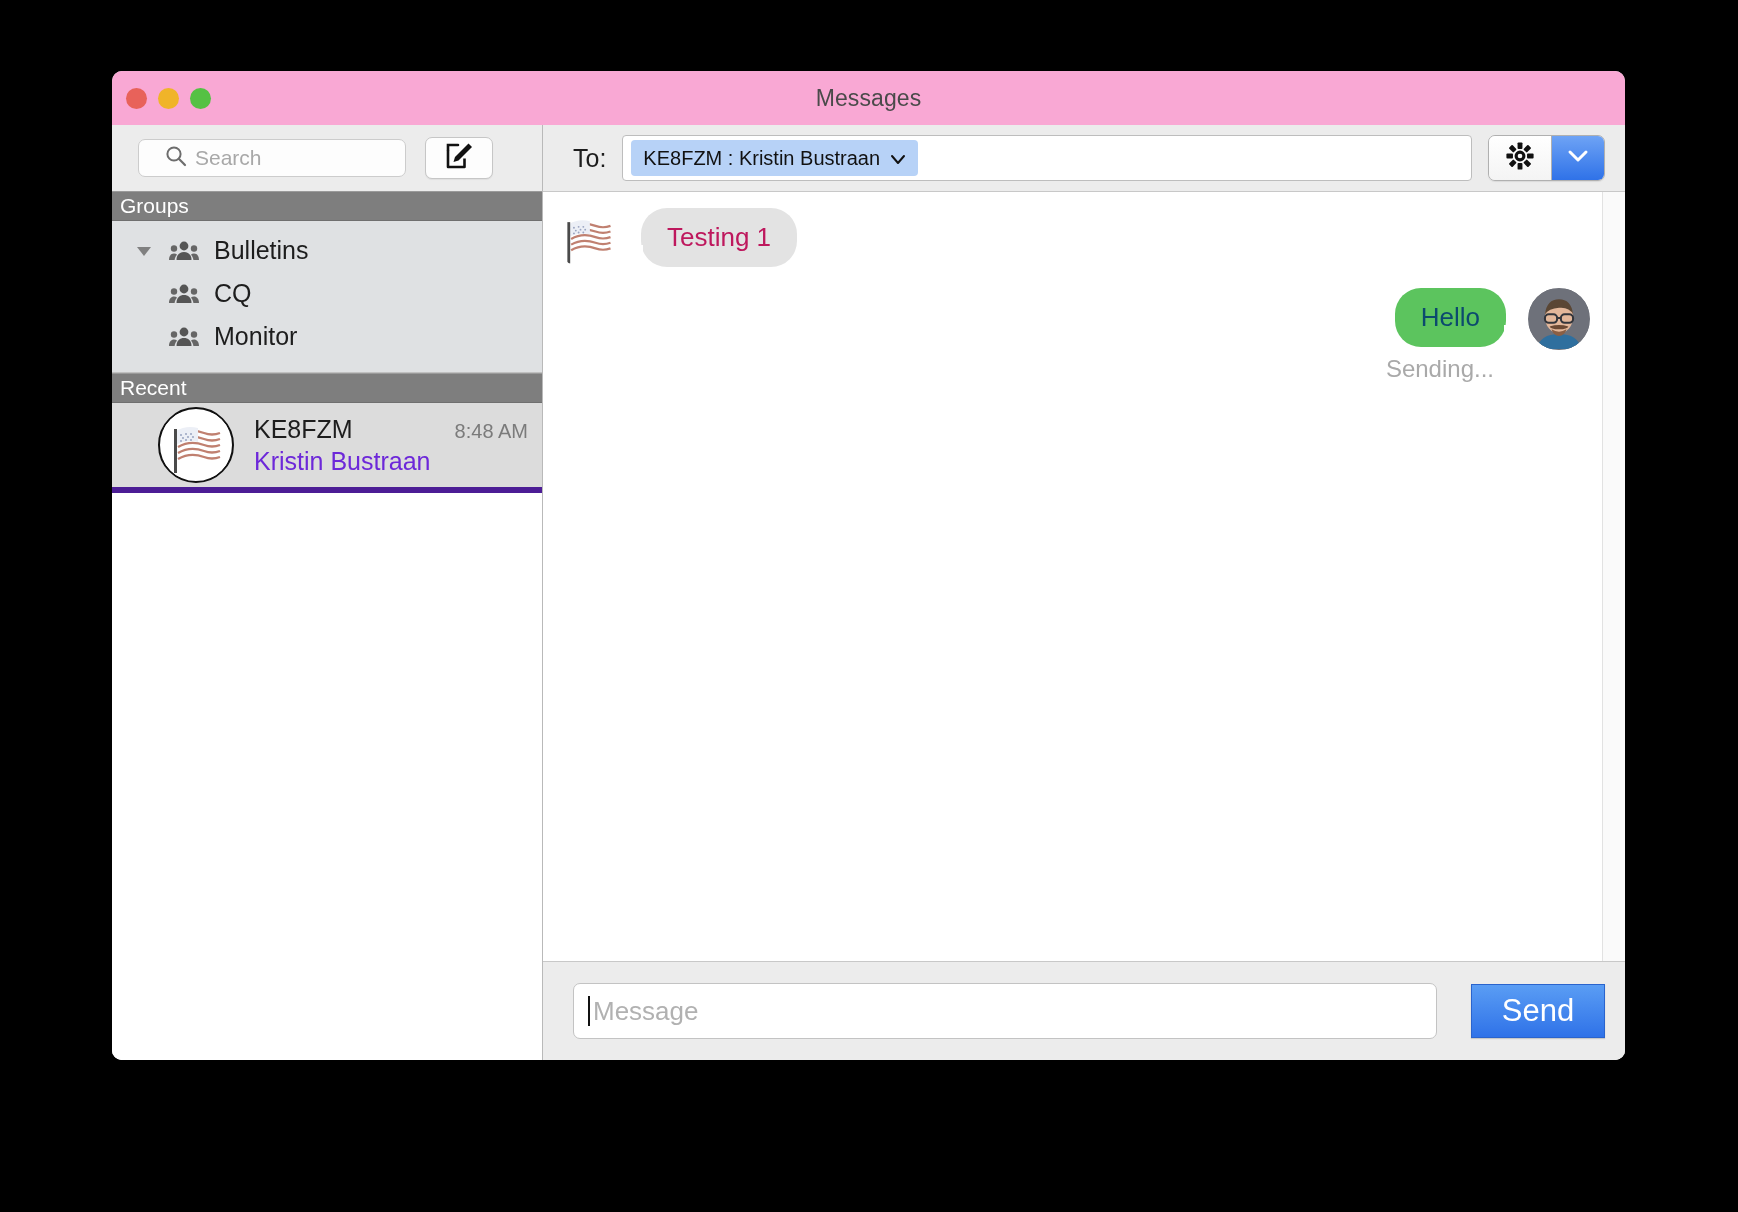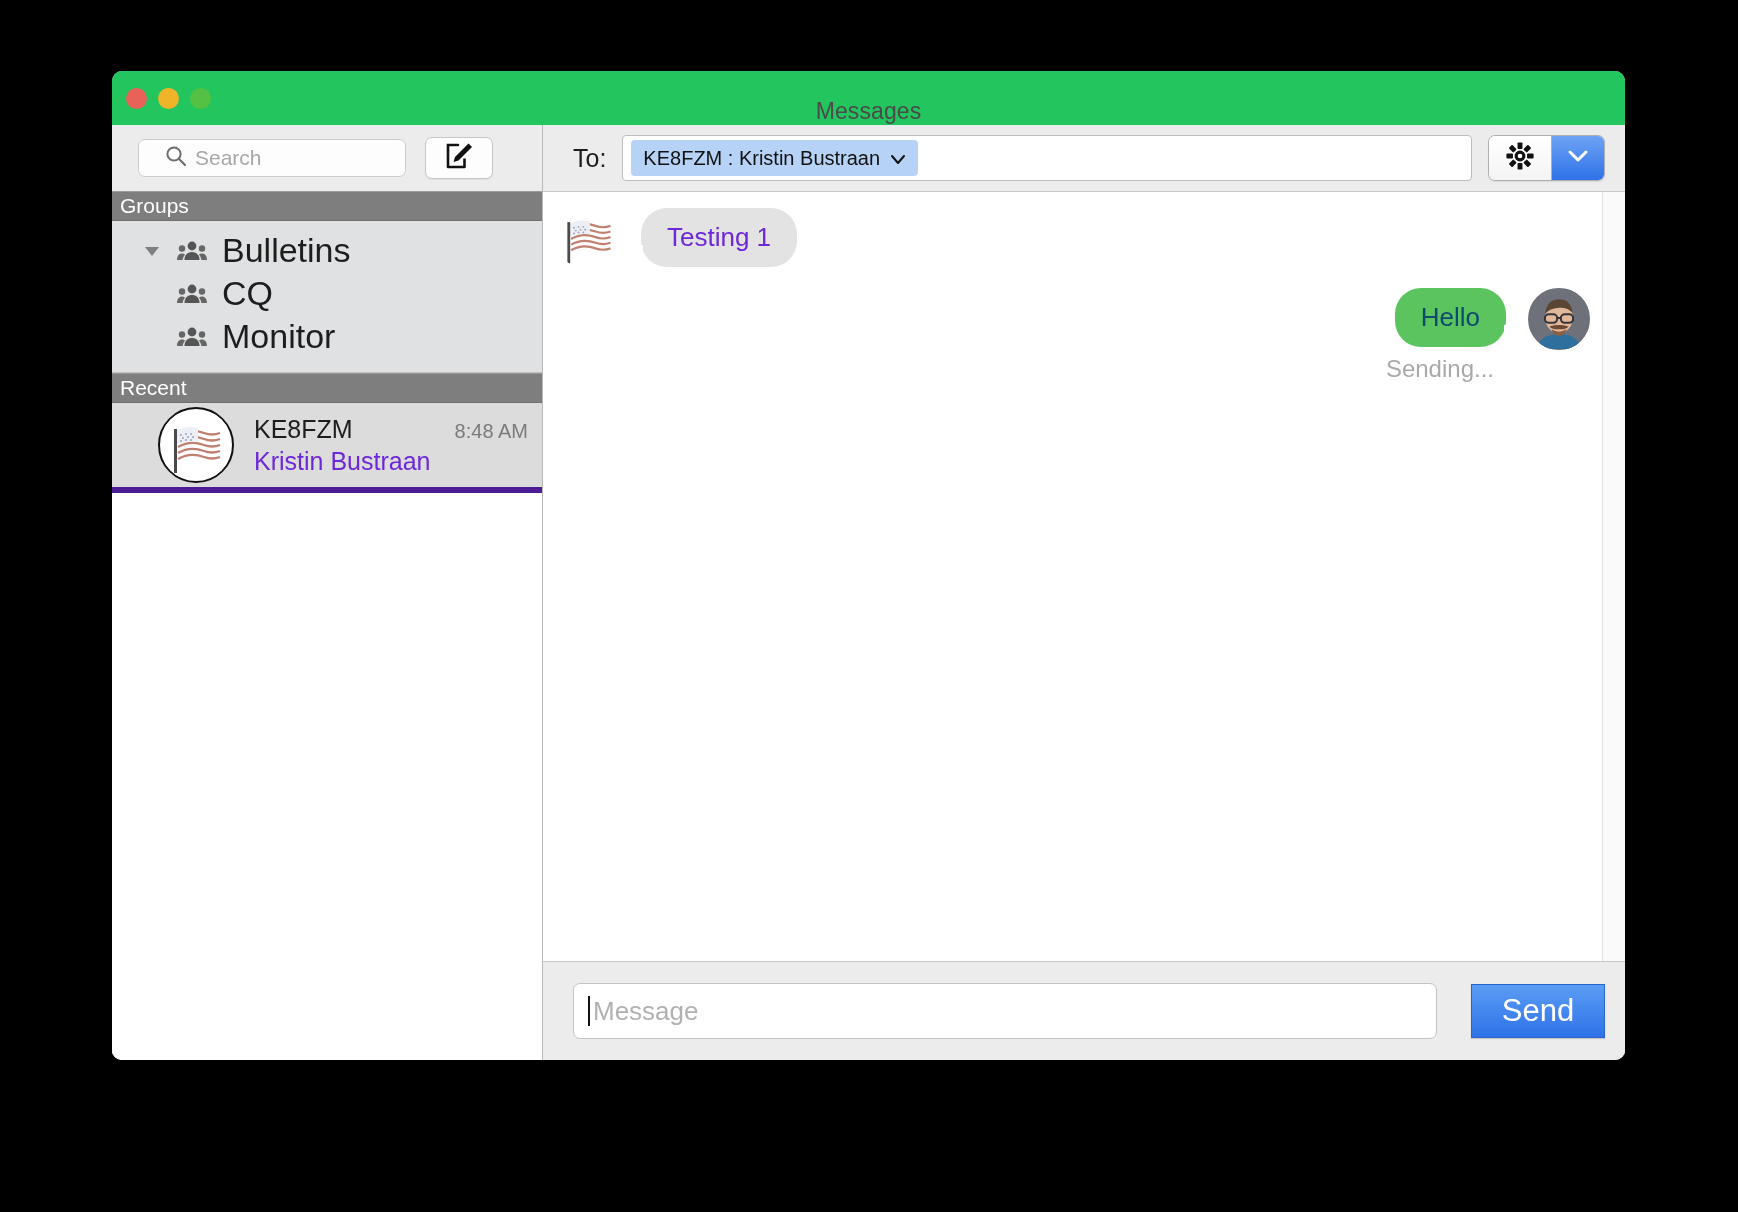--- a/index.html
+++ b/index.html
@@ -25,23 +25,23 @@
     overflow: hidden;
     display: flex;
     flex-direction: column;
   }
 
   
   #titlebar {
     position: relative;
     height: 54px;
     flex: 0 0 54px;
-    background: #22c55e;
-    display: flex;
-    align-items: flex-end;
+    background: #f9a8d4;
+    display: flex;
+    align-items: center;
   }
   #traffic-lights {
     position: absolute;
     left: 14px;
     top: 0;
     height: 54px;
     display: flex;
     align-items: center;
     gap: 11px;
   }
@@ -141,22 +141,22 @@
     background: #dfe1e3;
     flex: 0 0 auto;
     padding-top: 8px;
     padding-bottom: 14px;
     border-bottom: 1px solid #c0c0c0;
   }
   .group-row {
     height: 43px;
     display: flex;
     align-items: center;
-    padding-left: 22px;
-    font-size: 34px;
+    padding-left: 14px;
+    font-size: 25px;
     color: #1d1d1d;
   }
   .disclosure {
     width: 36px;
     flex: 0 0 36px;
     display: flex;
     align-items: center;
     justify-content: center;
   }
   .disclosure.empty { visibility: hidden; }
@@ -329,21 +329,21 @@
   .bubble-wrap.right { align-items: flex-end; }
 
   .bubble {
     position: relative;
     border-radius: 26px;
     padding: 13px 26px;
     font-size: 26px;
     line-height: 1.25;
     max-width: 640px;
   }
-  .bubble.gray { background: #e3e3e3; color: #6d28d9; margin-left: 22px; }
+  .bubble.gray { background: #e3e3e3; color: #be185d; margin-left: 22px; }
   .bubble.green { background: #5cc45e; color: #0c4a6e; margin-right: 22px; }
 
   .bubble.gray::after {
     content: "";
     position: absolute;
     left: -13px;
     bottom: 1px;
     width: 26px;
     height: 22px;
     background: #e3e3e3;

